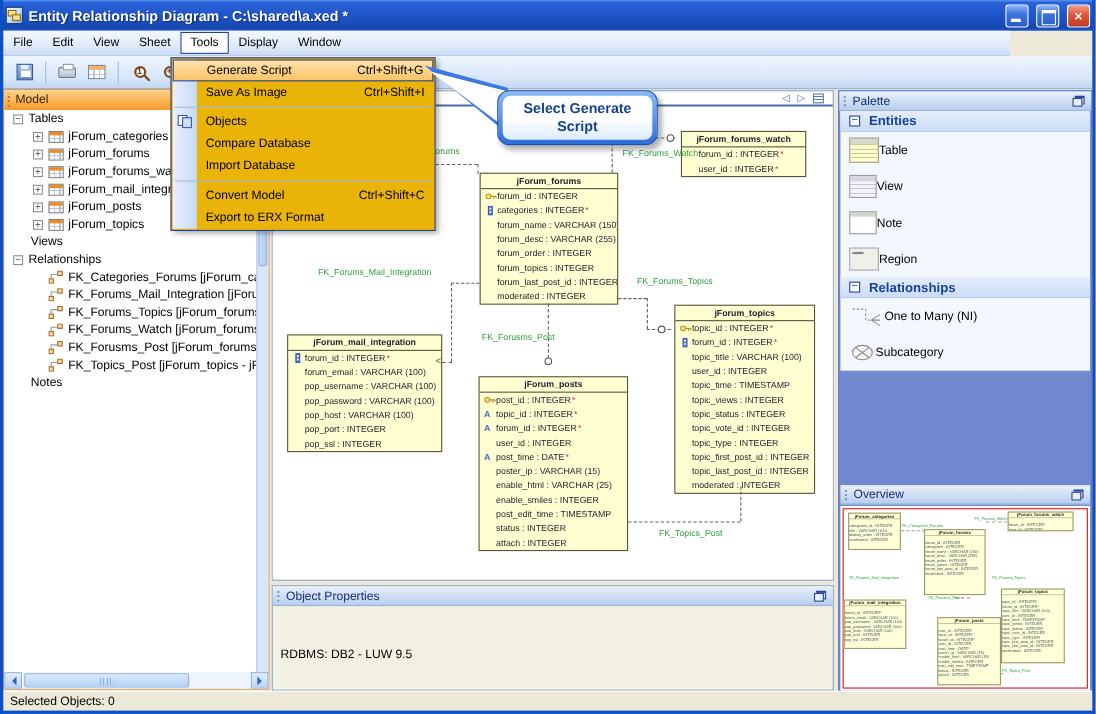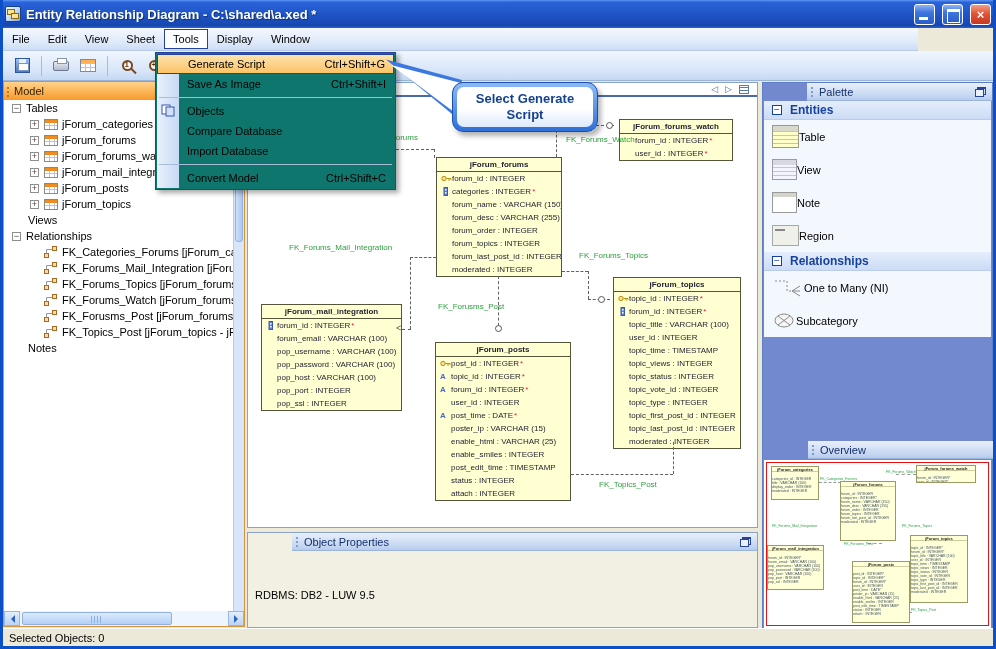--- a/index.html
+++ b/index.html
@@ -94,21 +94,21 @@
   .fpad{width:11px;flex:0 0 auto;}
   .ic-idx{font-size:8px;font-weight:bold;color:#4a67c8;}
   .star{color:#e02050;margin-left:1px;}
   .fklabel{position:absolute;color:#2e9e40;font-size:8px;white-space:nowrap;}
   .hline{position:absolute;border-top:1px dashed #606060;height:0;}
   .vline{position:absolute;border-left:1px dashed #606060;width:0;}
   .conn-dot{position:absolute;width:7px;height:7px;border:1px solid #555;border-radius:50%;background:#fff;}
   .crow{position:absolute;font-size:9px;color:#555;line-height:9px;}
 
   
-  .dropdown{position:absolute;left:155px;top:52px;width:241px;background:#0f766e;border:1px solid #26439c;
+  .dropdown{position:absolute;left:155px;top:52px;width:241px;background:#eab308;border:1px solid #26439c;
     box-shadow:3px 3px 5px rgba(0,0,0,.35);z-index:40;font-size:11px;padding:1px;}
   .dropdown::before{content:"";position:absolute;left:1px;top:1px;bottom:1px;width:22px;
     background:linear-gradient(90deg,#e9f0fc,#c6daf4);}
   .menu-row{position:relative;height:20px;display:flex;align-items:center;padding-left:30px;padding-right:8px;}
   .menu-row.hl{background:linear-gradient(180deg,#fee2ae 0%,#fbc468 100%);border:1px solid #26439c;}
   .mi-label{white-space:nowrap;}
   .mi-shortcut{margin-left:auto;white-space:nowrap;}
   .menu-sep{height:1px;background:#a8bcd8;margin:3px 2px;position:relative;}
   .mi-gutter-ic{position:absolute;left:4px;top:3px;}
 
@@ -121,21 +121,21 @@
     background:linear-gradient(180deg,#8cbaf4 0%,#2e6fd8 100%);border:1px solid #1c4fae;border-radius:11px;
     padding:4px;box-shadow:3px 4px 5px rgba(0,0,0,.3);}
   .callout-inner{width:100%;height:100%;border-radius:7px;background:linear-gradient(180deg,#ffffff 55%,#ddeafc 100%);
     display:flex;align-items:center;justify-content:center;text-align:center;
     font-size:13px;font-weight:bold;color:#16418e;line-height:16px;}
 
   
   .objprops{position:absolute;left:247px;top:532px;width:511px;height:96px;border:1px solid #8aa3c8;background:#f2f0e2;}
   .panel-header-blue{height:18px;background:linear-gradient(180deg,#e9f0fb 0%,#c3d5f1 80%,#b5cbee 100%);
     font-size:11px;color:#15306e;display:flex;align-items:center;padding-left:12px;position:relative;
-    border-bottom:1px solid #9cb4da;margin-left:44px;}
+    border-bottom:1px solid #9cb4da;}
   .panel-header-blue::before{content:"";position:absolute;left:4px;top:3px;bottom:3px;width:2px;
     background:repeating-linear-gradient(0deg,#7d9cd0 0 2px,transparent 2px 4px);}
   .float-ic{position:absolute;right:6px;top:4px;width:9px;height:8px;border:1px solid #27439a;border-top:2px solid #27439a;}
   .float-ic::before{content:"";position:absolute;left:-3px;bottom:-3px;width:7px;height:6px;border:1px solid #27439a;background:#e9f0fb;}
   .op-body{padding:5px 7px;font-size:11px;color:#000;}
   .op-line{line-height:14px;margin-top:32px;}
 
   
   .right-panel{position:absolute;left:762px;top:82px;width:231px;height:548px;background:#7288cf;border:1px solid #5f7ec8;}
   .palette-body{position:absolute;left:1px;top:18px;width:227px;height:338px;display:flex;flex-direction:column;}
@@ -757,20 +757,23 @@
         <span class="mi-label">Compare Database</span>
       </div>
       <div class="menu-row">
         <span class="mi-label">Import Database</span>
       </div>
       <div class="menu-sep"></div>
       <div class="menu-row">
         <span class="mi-label">Convert Model</span>
         <span class="mi-shortcut">Ctrl+Shift+C</span>
       </div>
+      <div class="menu-row">
+        <span class="mi-label">Export to ERX Format</span>
+      </div>
     </div>
 
   <div class="beak-outer"></div>
   <div class="beak-inner"></div>
   <div class="callout">
     <div class="callout-inner">Select Generate Script</div>
   </div>
 
   <div class="statusbar">
     <span>Selected Objects: 0</span>

